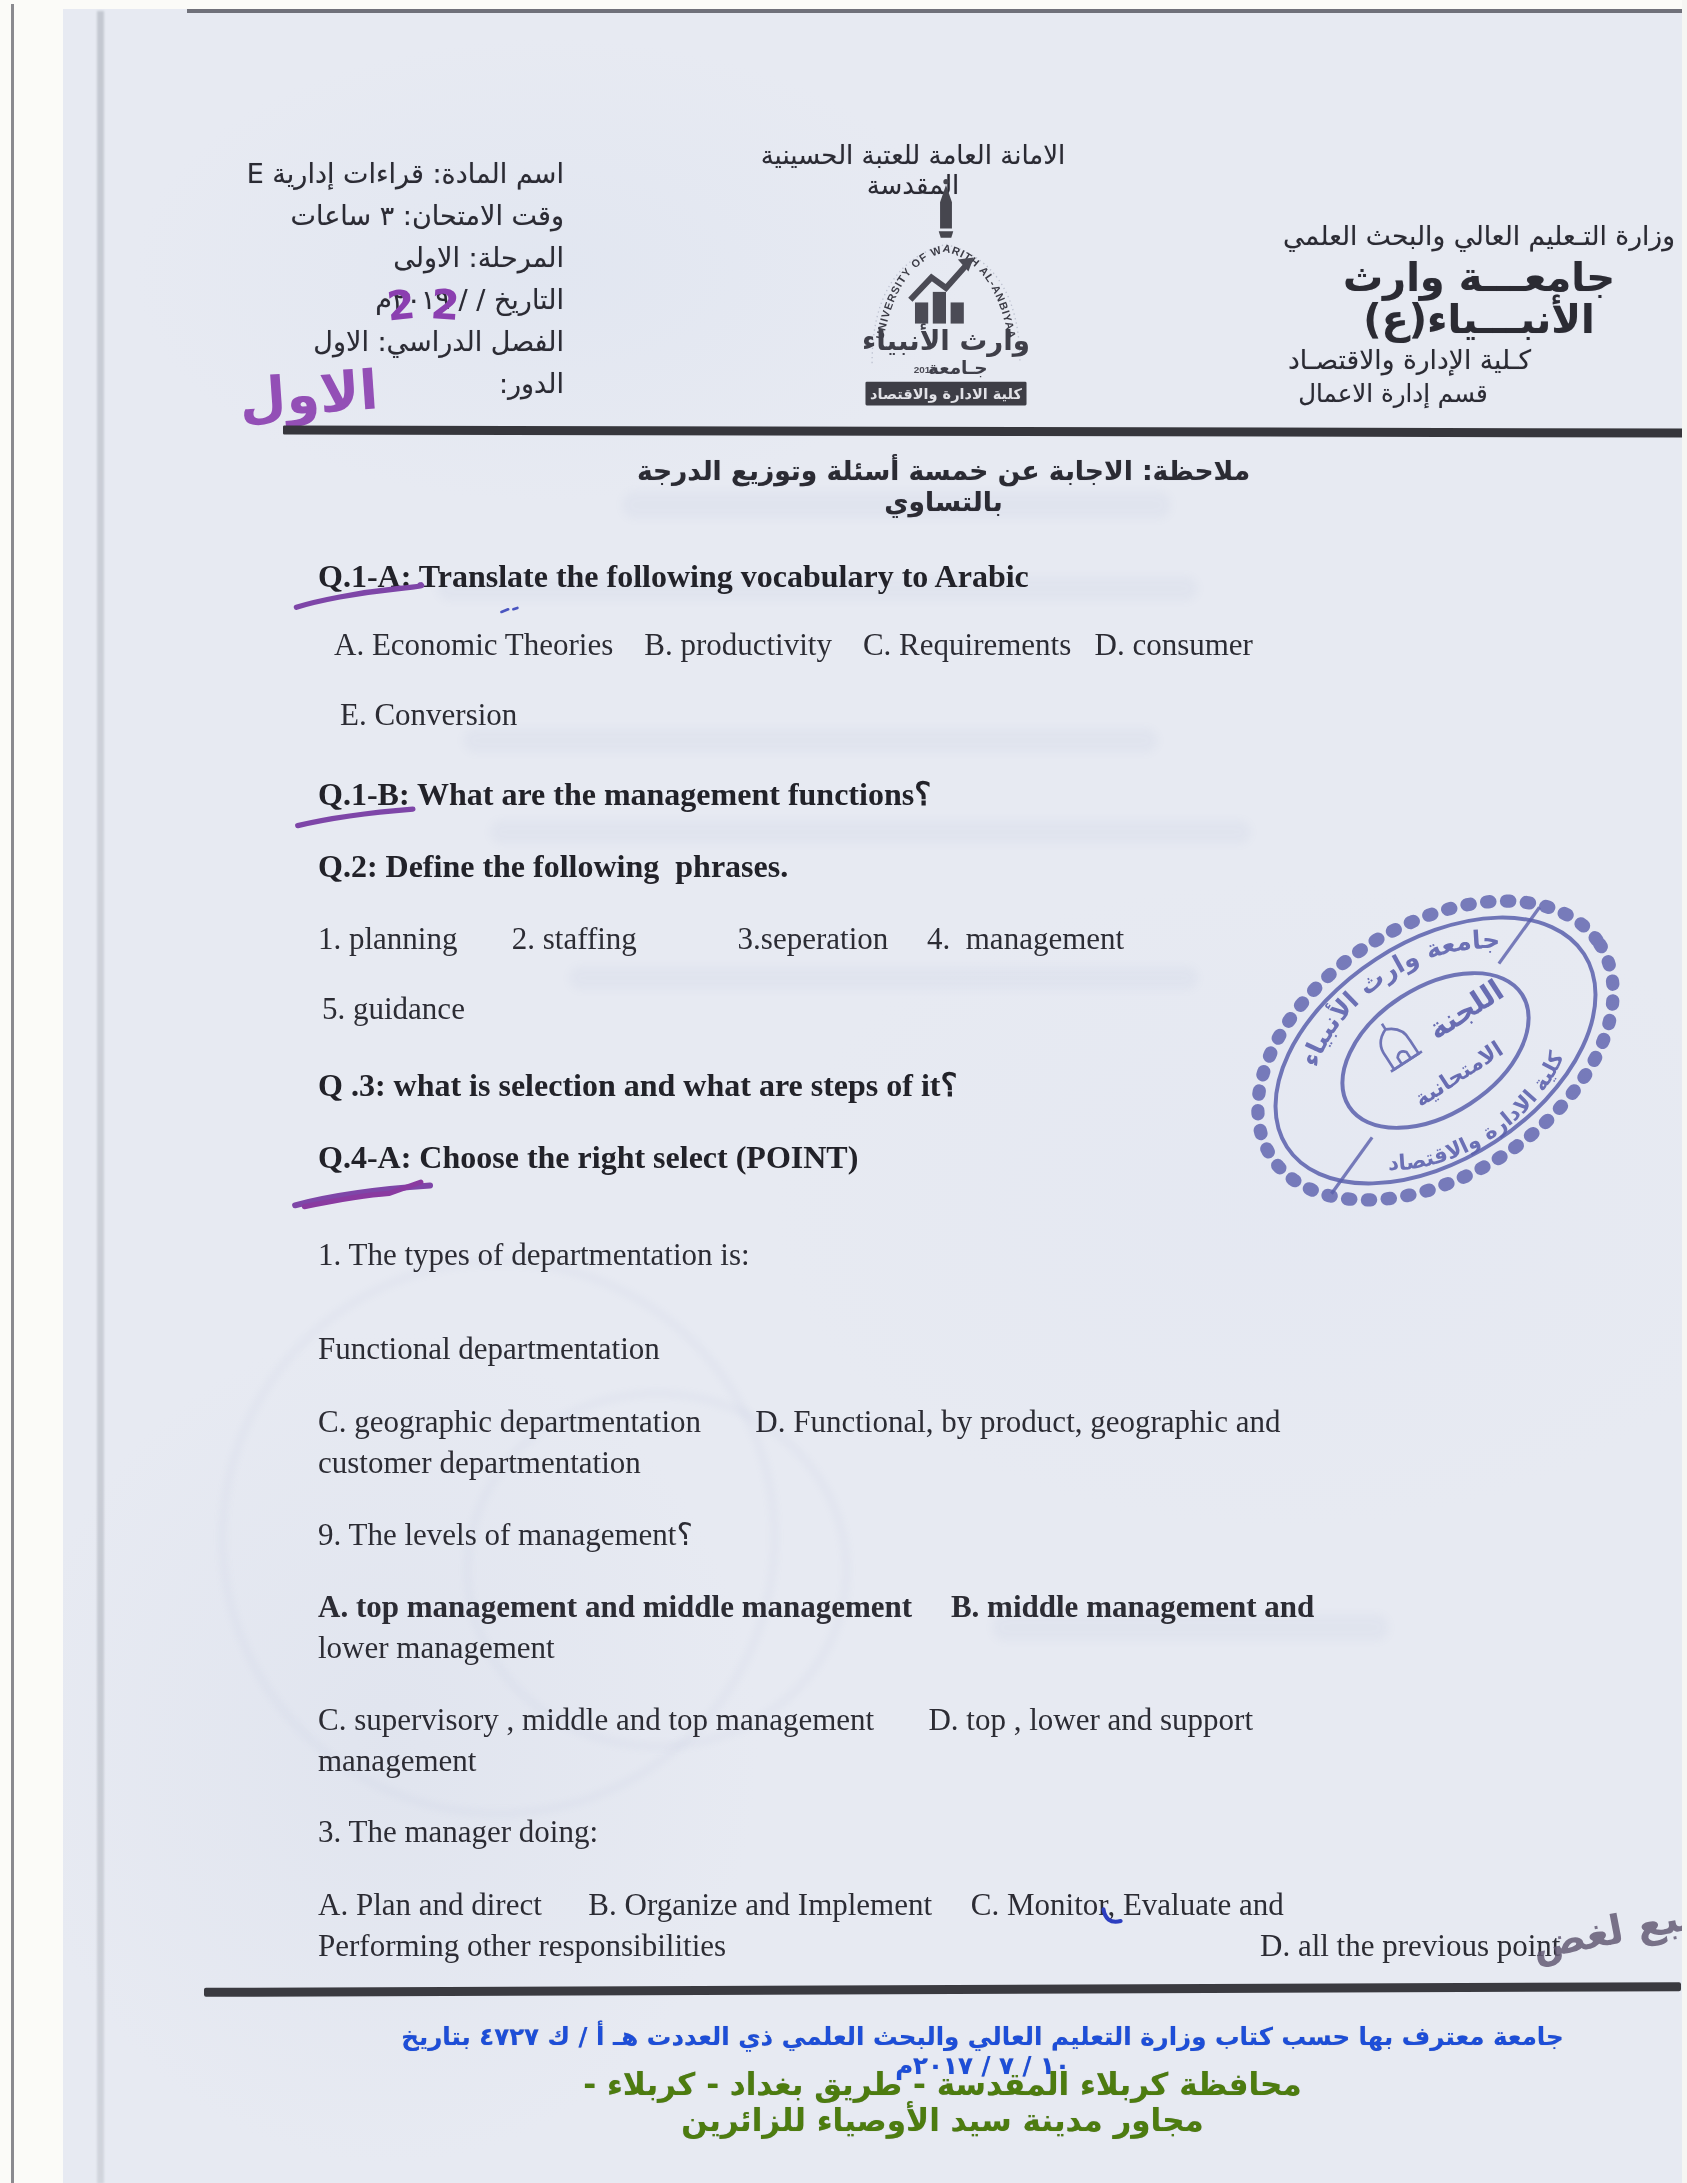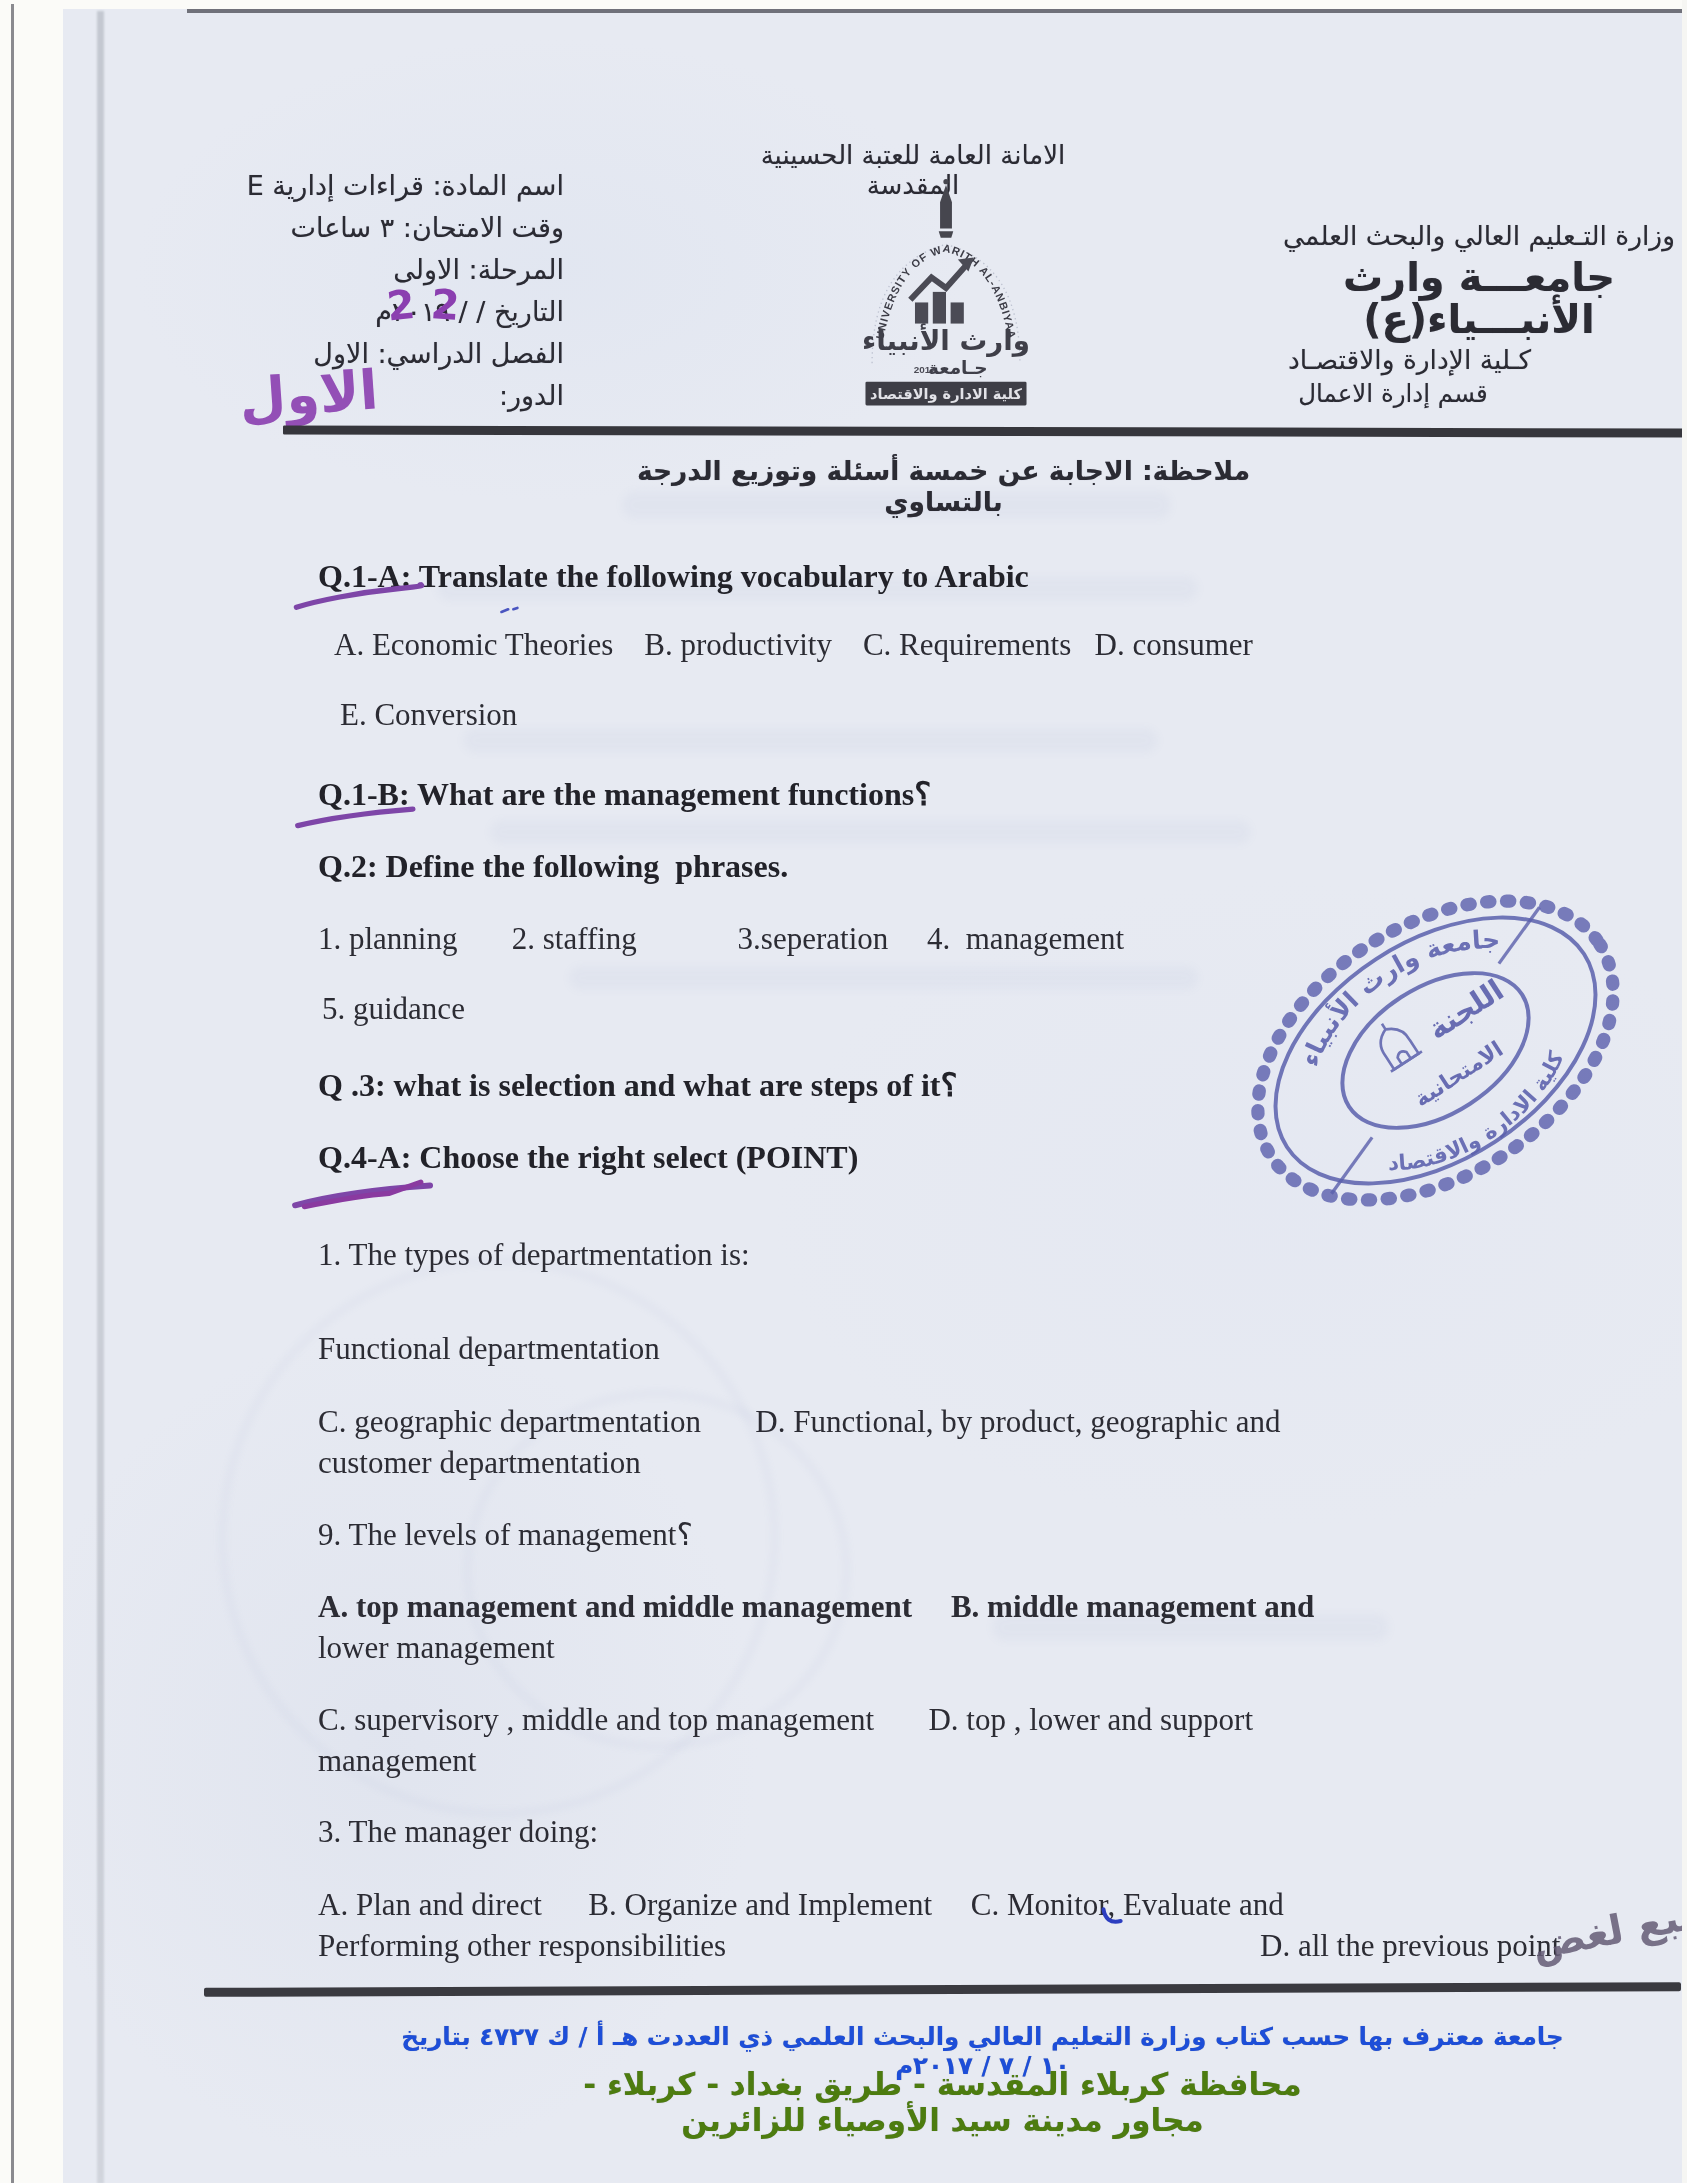--- a/index.html
+++ b/index.html
@@ -22,21 +22,21 @@
   .txt{position:absolute;color:#2b2b33;text-shadow:0 0 0.7px rgba(35,35,60,.4);}
 
   
   .top-center{left:728px;top:140px;width:370px;text-align:center;font-size:26px;font-weight:normal;direction:rtl;}
   .right-head{right:-30px;top:220px;width:476px;text-align:center;direction:rtl;}
   .right-head .l1{font-size:26.5px;margin-bottom:5.3px;}
   .right-head .l2{font-size:40px;font-weight:bold;letter-spacing:0;line-height:1.05;margin-bottom:4px;}
   .right-head .l3{font-size:26.5px;padding-right:139px;margin-bottom:4px;}
   .right-head .l4{font-size:24.5px;padding-right:172px;}
   .left-head{left:245px;top:160px;width:319px;direction:rtl;text-align:right;font-size:27px;line-height:1.0;}
-  .left-head > div{margin-bottom:15px;margin-top:12px;}
+  .left-head > div{margin-bottom:15px;}
   .lh-date{padding-left:20px;}
 
   
   .rule-header{position:absolute;left:283px;top:427px;width:1405px;height:8.6px;background:#36363c;transform:rotate(.12deg);border-radius:1.3px;}
   .rule-footer{position:absolute;left:204px;top:1985px;width:1477px;height:9.3px;background:#3a3a40;transform:rotate(-.22deg);border-radius:2px;}
 
   .note{left:629px;top:455px;width:629px;text-align:center;font-size:26.5px;font-weight:bold;direction:rtl;}
 
   
   .line{position:absolute;left:318px;white-space:pre;font-size:31px;color:#2c2c34;}

